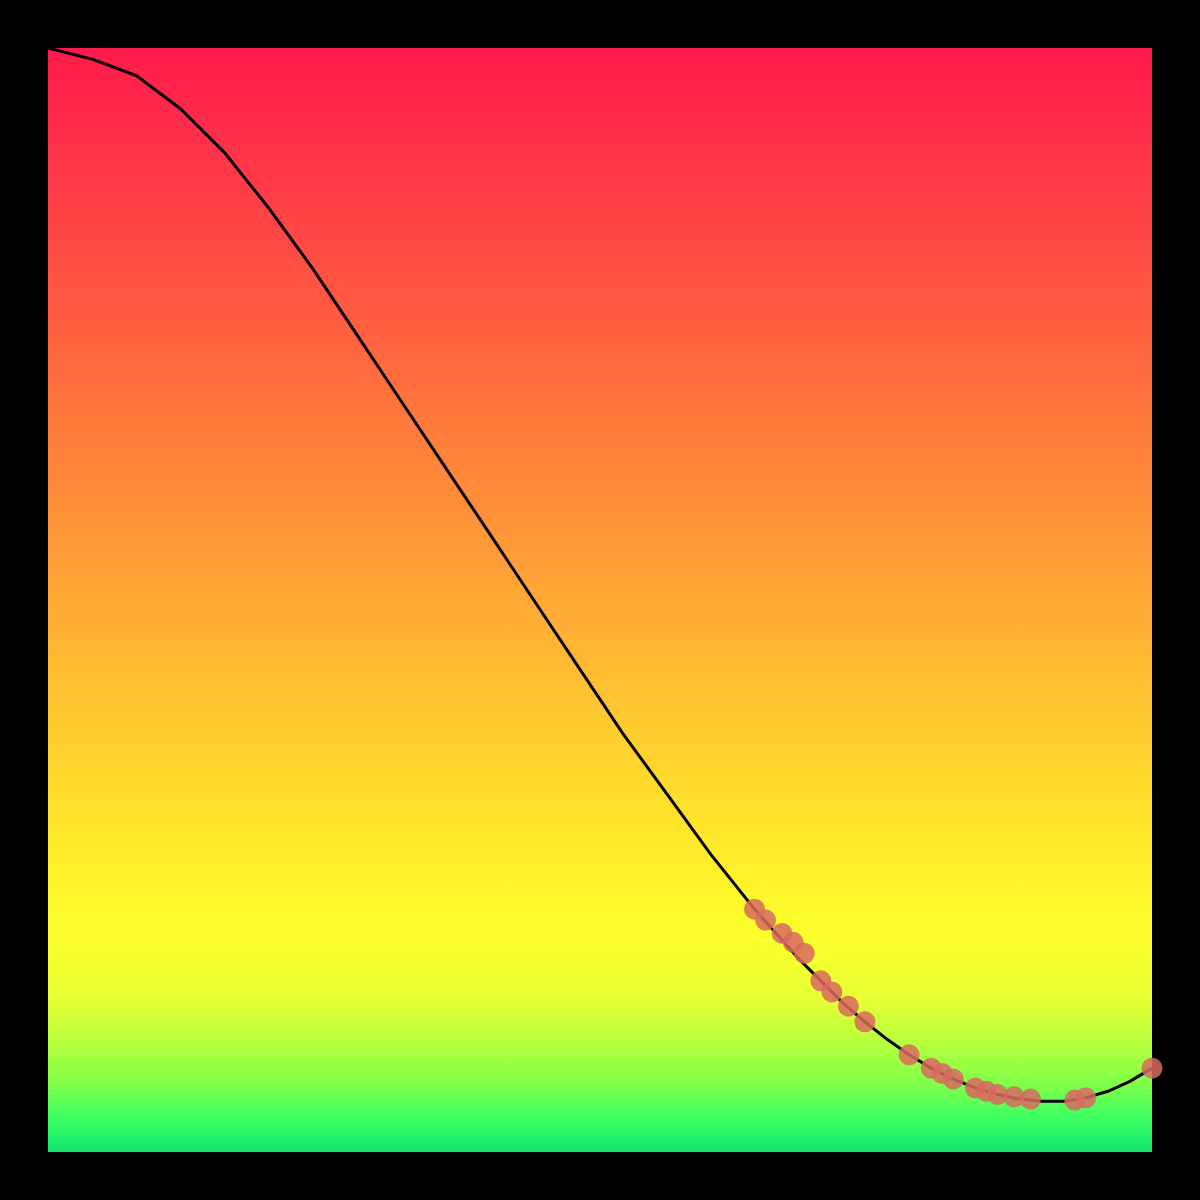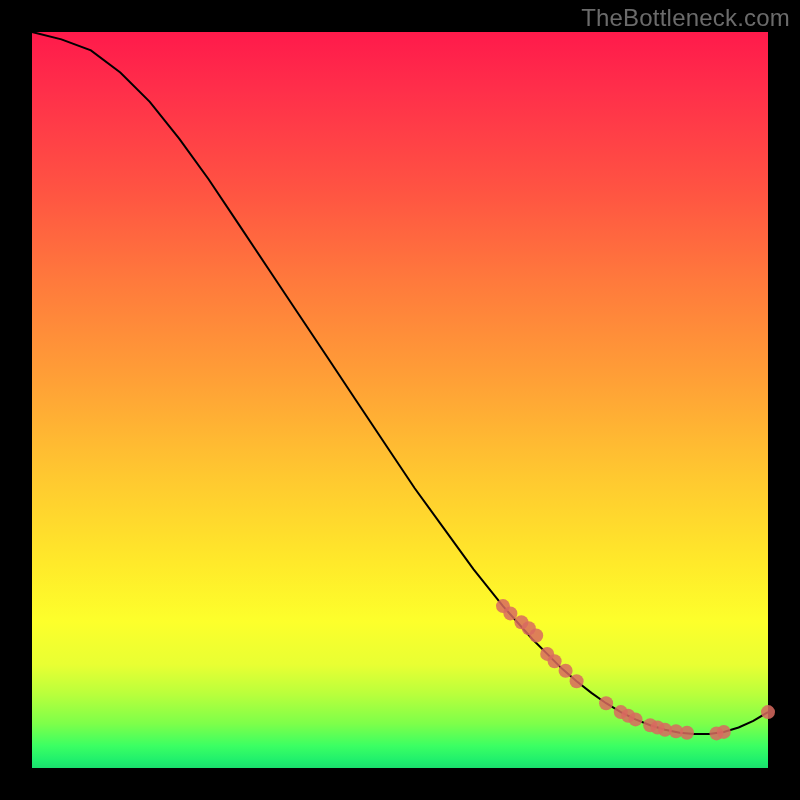--- a/index.html
+++ b/index.html
@@ -58,21 +58,20 @@
     top: 0;
     width: 736px;
     height: 736px;
     overflow: visible;
   }
 </style>
 </head>
 <body>
 
 <div class="frame">
-  <div class="watermark">TheBottleneck.com</div>
 
   <div class="plot">
     <svg class="curve" viewBox="0 0 736 736" preserveAspectRatio="none">
       <path id="curve-path" d="M0.0 0.0 L29.4 7.4 L58.9 18.4 L88.3 40.5 L117.8 69.9 L147.2 106.7 L176.6 147.2 L206.1 191.4 L235.5 235.5 L265.0 279.7 L294.4 323.8 L323.8 368.0 L353.3 412.2 L382.7 456.3 L412.2 496.8 L441.6 537.3 L471.0 574.1 L500.5 607.2 L515.2 621.9 L529.9 636.6 L544.6 649.2 L559.4 660.9 L574.1 671.2 L588.8 680.1 L603.5 687.4 L618.2 693.3 L633.0 697.7 L647.7 700.7 L662.4 702.1 L677.1 702.1 L691.8 699.9 L706.6 695.5 L721.3 688.9 L736.0 680.1" fill="none" stroke="#000000" stroke-width="2"></path>
       <g id="markers">
           <circle cx="471.0" cy="574.1" r="7" fill="#d86a5f" fill-opacity="0.85"></circle>
           <circle cx="478.4" cy="581.4" r="7" fill="#d86a5f" fill-opacity="0.85"></circle>
           <circle cx="489.4" cy="590.3" r="7" fill="#d86a5f" fill-opacity="0.85"></circle>
           <circle cx="496.8" cy="596.2" r="7" fill="#d86a5f" fill-opacity="0.85"></circle>
           <circle cx="504.2" cy="603.5" r="7" fill="#d86a5f" fill-opacity="0.85"></circle>

